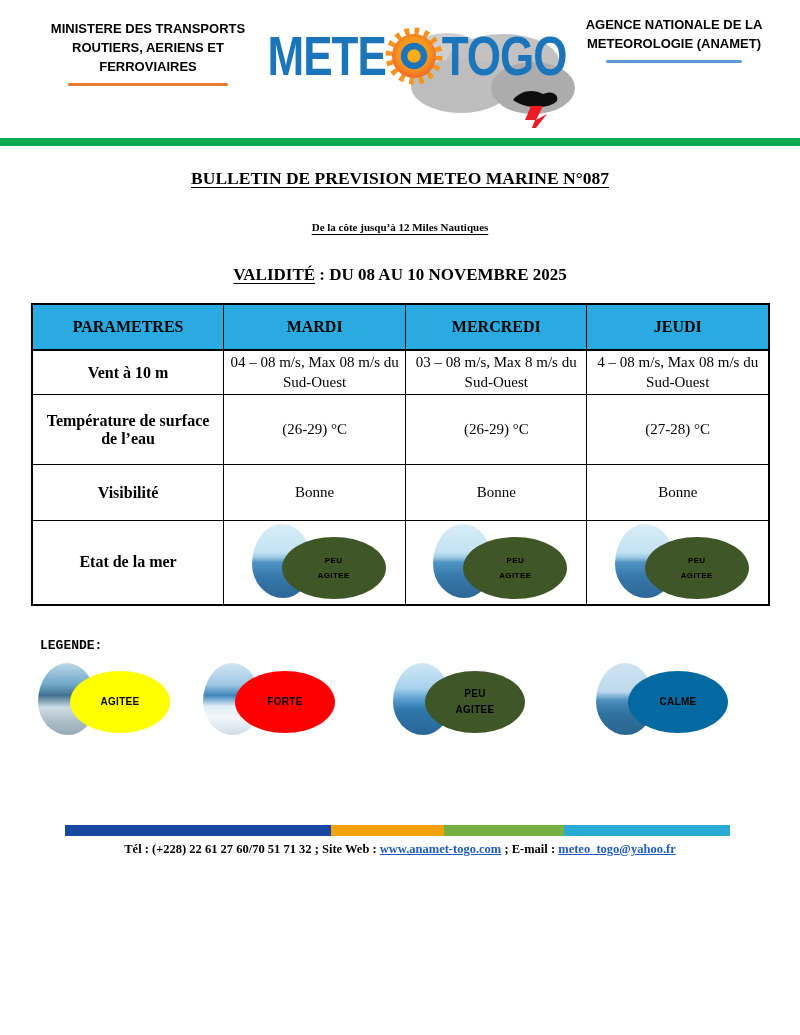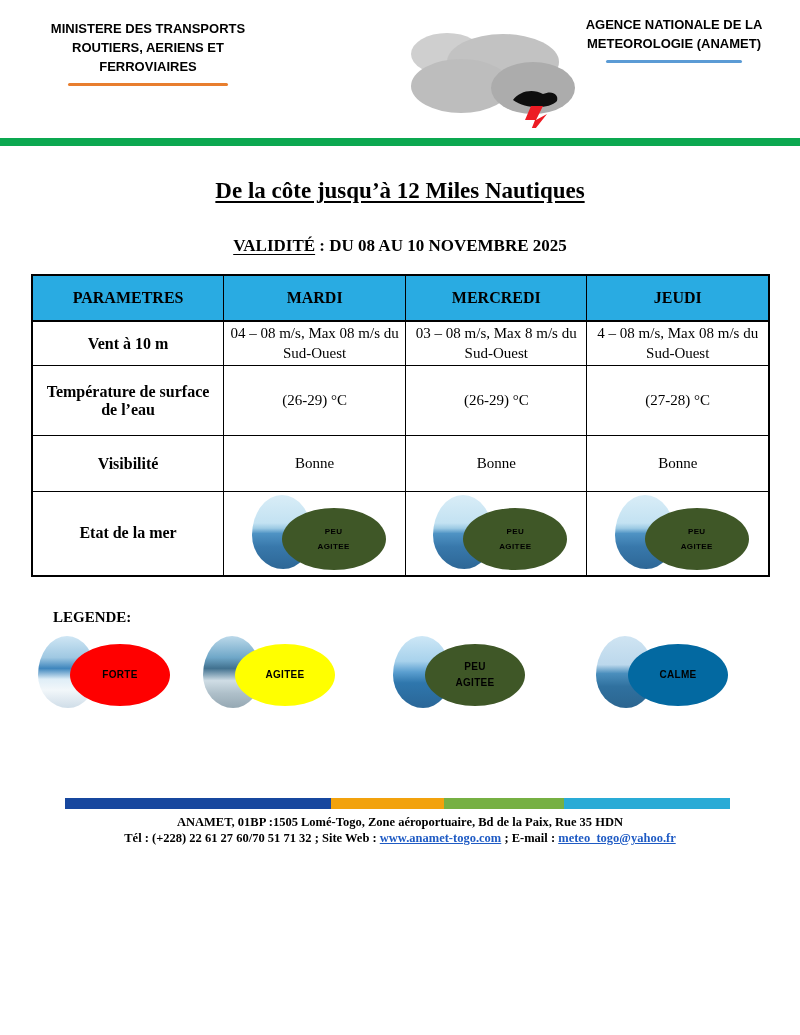--- a/index.html
+++ b/index.html
@@ -20,21 +20,21 @@
   .logo-text .word { font-family:"Liberation Sans", sans-serif; font-weight:bold; font-size:44px; letter-spacing:-1px; display:inline-block; transform:scaleY(1.28); position:relative; z-index:2; }
   .sun-svg { width:60px; height:60px; margin:0 -2px; position:relative; z-index:2; flex:0 0 auto; }
   .cloud-svg { position:absolute; left:128px; top:16px; width:185px; height:100px; z-index:0; }
 
   
   .green-bar { margin-top:26px; height:8px; width:100%; }
 
   
   .title-block { text-align:center; font-weight:bold; }
   .main-title { margin-top:22px; font-size:17.5px; text-decoration:underline; text-underline-offset:3px; }
-  .subtitle { margin-top:32px; font-size:23px; text-decoration:underline; text-underline-offset:3px; }
+  .subtitle { margin-top:32px; font-size:11px; text-decoration:underline; text-underline-offset:3px; }
   .validity { margin-top:32px; font-size:17px; }
   .validity .u { text-decoration:underline; text-underline-offset:3px; }
 
   
   .table-wrap { margin:18px 30px 0 31px; }
   table { width:100%; border-collapse:collapse; border:2.5px solid #000; table-layout:fixed; }
   th, td { border:1.5px solid #000; text-align:center; vertical-align:middle; padding:2px 6px; }
   thead th { height:46px; font-size:16px; font-weight:bold; border-bottom:2.5px solid #000; }
   td.lbl { font-weight:bold; font-size:16px; }
   td.val { font-size:15px; line-height:1.3; }
@@ -48,21 +48,21 @@
 
   
   .sea-wrap { position:relative; width:150px; height:78px; margin:0 auto; }
   .sea-egg { position:absolute; left:12px; top:1px; width:60px; height:74px; border-radius:50% 50% 48% 52% / 54% 54% 46% 46%;
     background:linear-gradient(to bottom, #d9edf7 0%, #c3e2f2 38%, #9ccae4 45%, #4f93c4 52%, #3878ab 70%, #2d6796 100%); }
   .sea-oval { position:absolute; left:42px; top:14px; width:104px; height:62px; border-radius:50%;
     display:flex; align-items:center; justify-content:center; text-align:center; }
   .sea-oval span { font-family:"Liberation Sans", sans-serif; font-weight:bold; font-size:8px; letter-spacing:.4px; line-height:1.9; width:46px; color:#000; }
 
   
-  .legend-title { margin:32px 0 0 53px; font-weight:bold; font-size:15px; font-family:Liberation Serif, serif; }
+  .legend-title { margin:32px 0 0 40px; font-weight:bold; font-size:13px; font-family:Liberation Mono, monospace; }
   .legend-row { display:flex; margin-top:6px; padding-left:30px; height:82px; }
   .legend-item { position:relative; width:160px; height:82px; flex:0 0 auto; }
   .legend-item:nth-child(2){ margin-left:5px; }
   .legend-item:nth-child(3){ margin-left:30px; }
   .legend-item:nth-child(4){ margin-left:43px; }
   .leg-egg { position:absolute; left:8px; top:4px; width:58px; height:72px; border-radius:50% 50% 48% 52% / 54% 54% 46% 46%; }
   .egg-a { background:linear-gradient(to bottom,#cfe6f4 0%,#9fc8e2 30%,#3f86bd 45%,#dfeef7 60%,#f2f7fa 75%,#cfdde8 100%); }
   .egg-b { background:linear-gradient(to bottom,#bcd9ea 0%,#6fa7c8 30%,#41718f 45%,#cfdde5 62%,#aebfc9 80%,#95a8b3 100%); }
   .egg-c { background:linear-gradient(to bottom,#cde7f6 0%,#a8d2ec 35%,#5b9fd0 50%,#2f77ad 65%,#2a6697 100%); }
   .egg-d { background:linear-gradient(to bottom,#cfe4f2 0%,#bcd8ec 40%,#4b8fbd 52%,#30719f 70%,#2b6590 100%); }
@@ -89,32 +89,49 @@
 
   <div class="logo">
     <svg class="cloud-svg" viewBox="0 0 185 100" xmlns="http://www.w3.org/2000/svg">
       <ellipse cx="52" cy="26" rx="36" ry="21" fill="#CFCFCF"></ellipse>
       <ellipse cx="108" cy="34" rx="56" ry="28" fill="#C2C2C2"></ellipse>
       <ellipse cx="66" cy="58" rx="50" ry="27" fill="#BDBDBD"></ellipse>
       <ellipse cx="138" cy="60" rx="42" ry="26" fill="#ACACAC"></ellipse>
       <path d="M118,72 C124,63 138,60 148,66 C157,62 164,66 162,73 C154,81 132,82 118,72 Z" fill="#0E0E0E"></path>
       <polygon points="136,78 148,78 141,92 152,86 133,110 140,92 130,92" fill="#ED1C24"></polygon>
     </svg>
+    <div class="logo-text">
+      <span class="word" style="color: rgb(27, 117, 187);">METE</span>
+      <svg class="sun-svg" viewBox="0 0 60 60" xmlns="http://www.w3.org/2000/svg">
+        <defs>
+          <radialGradient id="sunGrad" cx="50%" cy="45%" r="60%">
+            <stop offset="0%" stop-color="#FDB515"></stop>
+            <stop offset="60%" stop-color="#F7941E"></stop>
+            <stop offset="100%" stop-color="#F15A24"></stop>
+          </radialGradient>
+        </defs>
+        <circle cx="30" cy="30" r="25" fill="none" stroke="#F7941E" stroke-width="7" stroke-dasharray="4.6 5.2"></circle>
+        <circle cx="30" cy="30" r="22" fill="url(#sunGrad)"></circle>
+        <circle cx="30" cy="30" r="10" fill="none" stroke="#1B75BB" stroke-width="6.5"></circle>
+      </svg>
+      <span class="word" style="color: rgb(27, 117, 187);">TOGO</span>
+    </div>
   </div>
 
   <div class="org right">
     <div>AGENCE NATIONALE DE LA</div>
     <div>METEOROLOGIE (ANAMET)</div>
     <div class="rule blue" style="background-color: rgb(91, 155, 213);"></div>
   </div>
 </div>
 
 <div class="green-bar" style="background-color: rgb(12, 168, 80);"></div>
 
 <div class="title-block">
+  <div class="main-title">BULLETIN DE PREVISION METEO MARINE N°087</div>
   <div class="subtitle">De la côte jusqu’à 12 Miles Nautiques</div>
   <div class="validity"><span class="u">VALIDITÉ</span><span> : DU 08 AU 10 NOVEMBRE 2025</span></div>
 </div>
 
 <div class="table-wrap">
   <table>
     <colgroup>
         <col style="width:26%">
         <col style="width:24.7%">
         <col style="width:24.6%">
@@ -174,29 +191,29 @@
           </div>
         </td>
       </tr>
     </tbody>
   </table>
 </div>
 
 <div class="legend-title">LEGENDE:</div>
 <div class="legend-row">
   <div class="legend-item">
+    <div class="leg-egg egg-b"></div>
+    <div class="leg-oval" style="background-color: rgb(255, 255, 0);">
+        <span>AGITEE</span>
+      </div>
+  </div>
+  <div class="legend-item">
     <div class="leg-egg egg-a"></div>
     <div class="leg-oval" style="background-color: rgb(255, 0, 0);">
         <span>FORTE</span>
-      </div>
-  </div>
-  <div class="legend-item">
-    <div class="leg-egg egg-b"></div>
-    <div class="leg-oval" style="background-color: rgb(255, 255, 0);">
-        <span>AGITEE</span>
       </div>
   </div>
   <div class="legend-item">
     <div class="leg-egg egg-c"></div>
     <div class="leg-oval" style="background-color: rgb(63, 87, 39);">
         <span>PEU AGITEE</span>
       </div>
   </div>
   <div class="legend-item">
     <div class="leg-egg egg-d"></div>
@@ -206,15 +223,14 @@
   </div>
 </div>
 
 <div class="footer-bar">
   <div class="seg1" style="background-color: rgb(23, 71, 158);"></div>
   <div class="seg2" style="background-color: rgb(242, 162, 13);"></div>
   <div class="seg3" style="background-color: rgb(118, 176, 67);"></div>
   <div class="seg4" style="background-color: rgb(41, 171, 214);"></div>
 </div>
 <div class="footer-text">
-  <div>ANAMET, 01BP :1505 Lomé-Togo, Zone aéroportuaire, Bd de la Paix, Rue 35 HDN</div>
   <div><span>Tél : (+228) 22 61 27 60/70 51 71 32 ; Site Web : </span><a href="#" style="color: rgb(31, 91, 196);">www.anamet-togo.com</a><span> ; E-mail : </span><a href="#" style="color: rgb(31, 91, 196);">meteo_togo@yahoo.fr</a></div>
 </div>
 
 </body></html>

